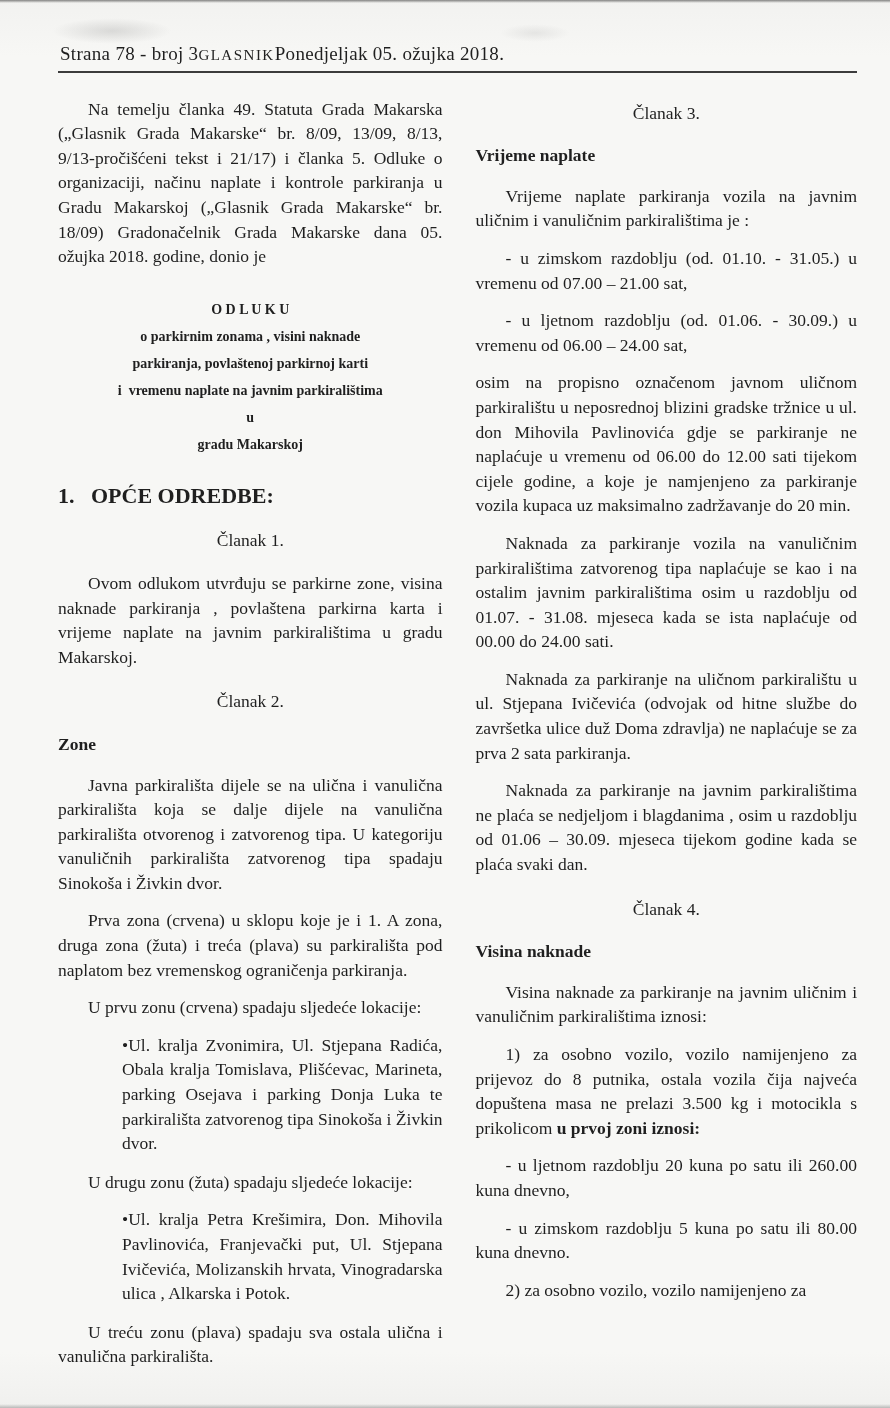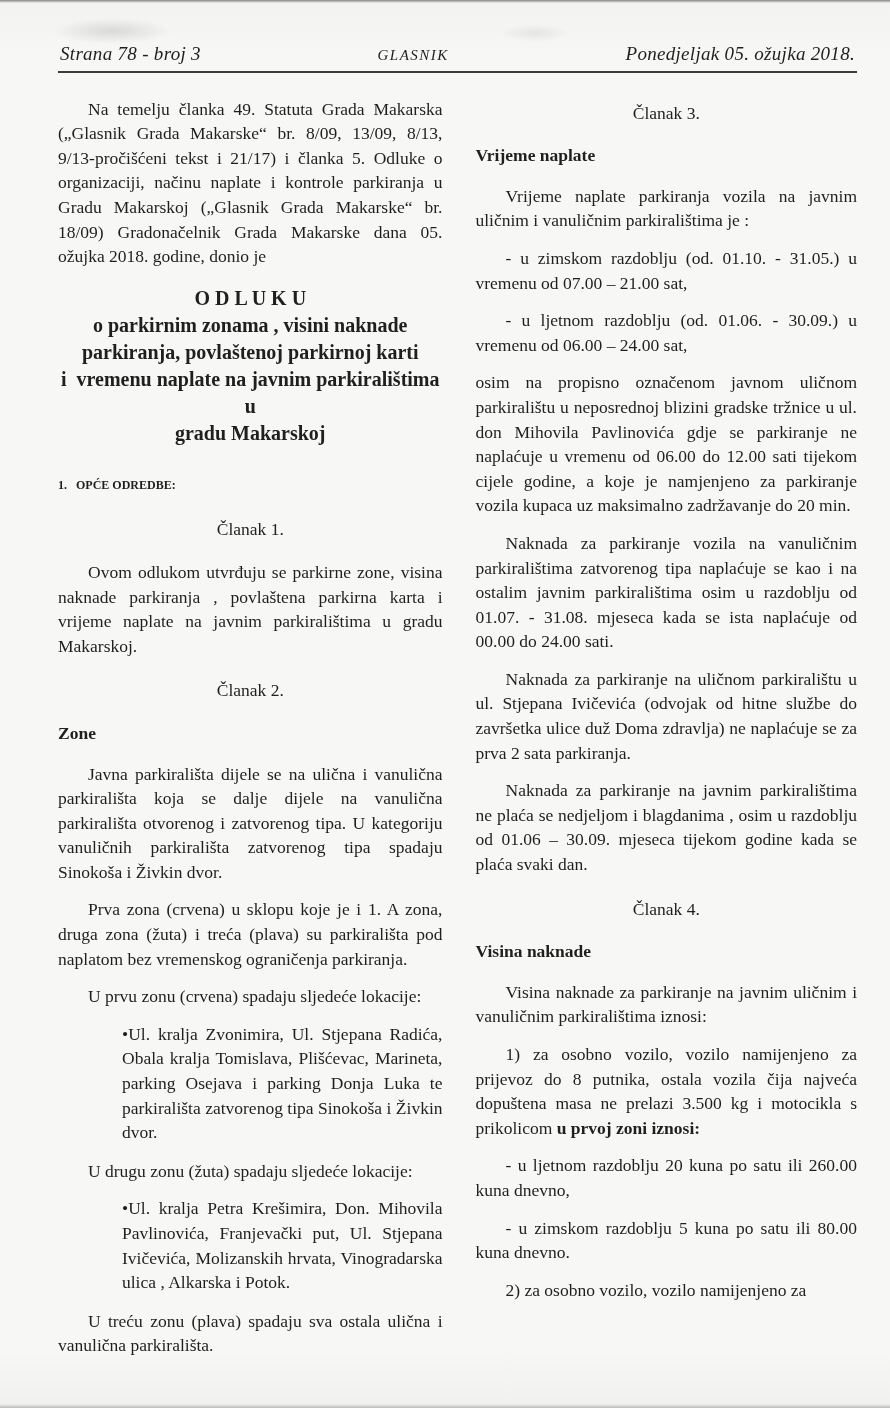--- a/index.html
+++ b/index.html
@@ -27,50 +27,49 @@
   .smudge-a {
     position: absolute; left: 52px; top: 18px; width: 120px; height: 26px;
     background: radial-gradient(ellipse at center, rgba(90,90,90,.18), rgba(90,90,90,0) 70%);
   }
   .smudge-b {
     position: absolute; left: 500px; top: 24px; width: 70px; height: 18px;
     background: radial-gradient(ellipse at center, rgba(110,110,110,.12), rgba(110,110,110,0) 70%);
   }
   .header {
     display: flex;
-    justify-content: space-between;
+    justify-content: flex-start;
     align-items: baseline;
     margin: 42px 33px 0 58px;
     padding: 0 2px 3px 2px;
     border-bottom: 2px solid #3c3c3c;
     font-size: 19px;
-    font-style: italic;
   }
   .header .h-left   { letter-spacing: .3px; }
   .header .h-center { font-size: 15px; letter-spacing: 1.5px; }
   .header .h-right  { letter-spacing: .3px; }
   .content {
     display: flex;
     gap: 33px;
     margin: 24px 33px 0 58px;
   }
   .col { width: 385px; box-sizing: border-box; }
   .col-right { width: 382px; }
   p { margin: 0 0 13px 0; }
   .para {
     text-align: justify;
     text-indent: 30px;
   }
   .noindent { text-indent: 0; }
   .center  { text-align: center; margin: 20px 0 18px 0; }
   .bold    { font-weight: bold; }
   .label   { font-weight: bold; margin: 4px 0 16px 0; }
-  .title-block { text-align: center; font-weight: bold; font-size: 20px; line-height: 27px; margin: 16px 0 22px 0; }
+  .title-block { text-align: center; font-weight: bold; font-size: 14px; line-height: 27px; margin: 27px 0 22px 0; }
   .t-line { white-space: pre-wrap; }
-  .section-heading { font-weight: bold; font-size: 12px; margin: 26px 0 10px 0; white-space: pre-wrap; }
+  .section-heading { font-weight: bold; font-size: 22px; margin: 26px 0 10px 0; white-space: pre-wrap; }
   .bullet {
     padding-left: 64px;
     text-align: justify;
     margin-bottom: 14px;
   }
   .bullet::before { content: "\2022 "; }
 </style>
 </head>
 <body>
 

